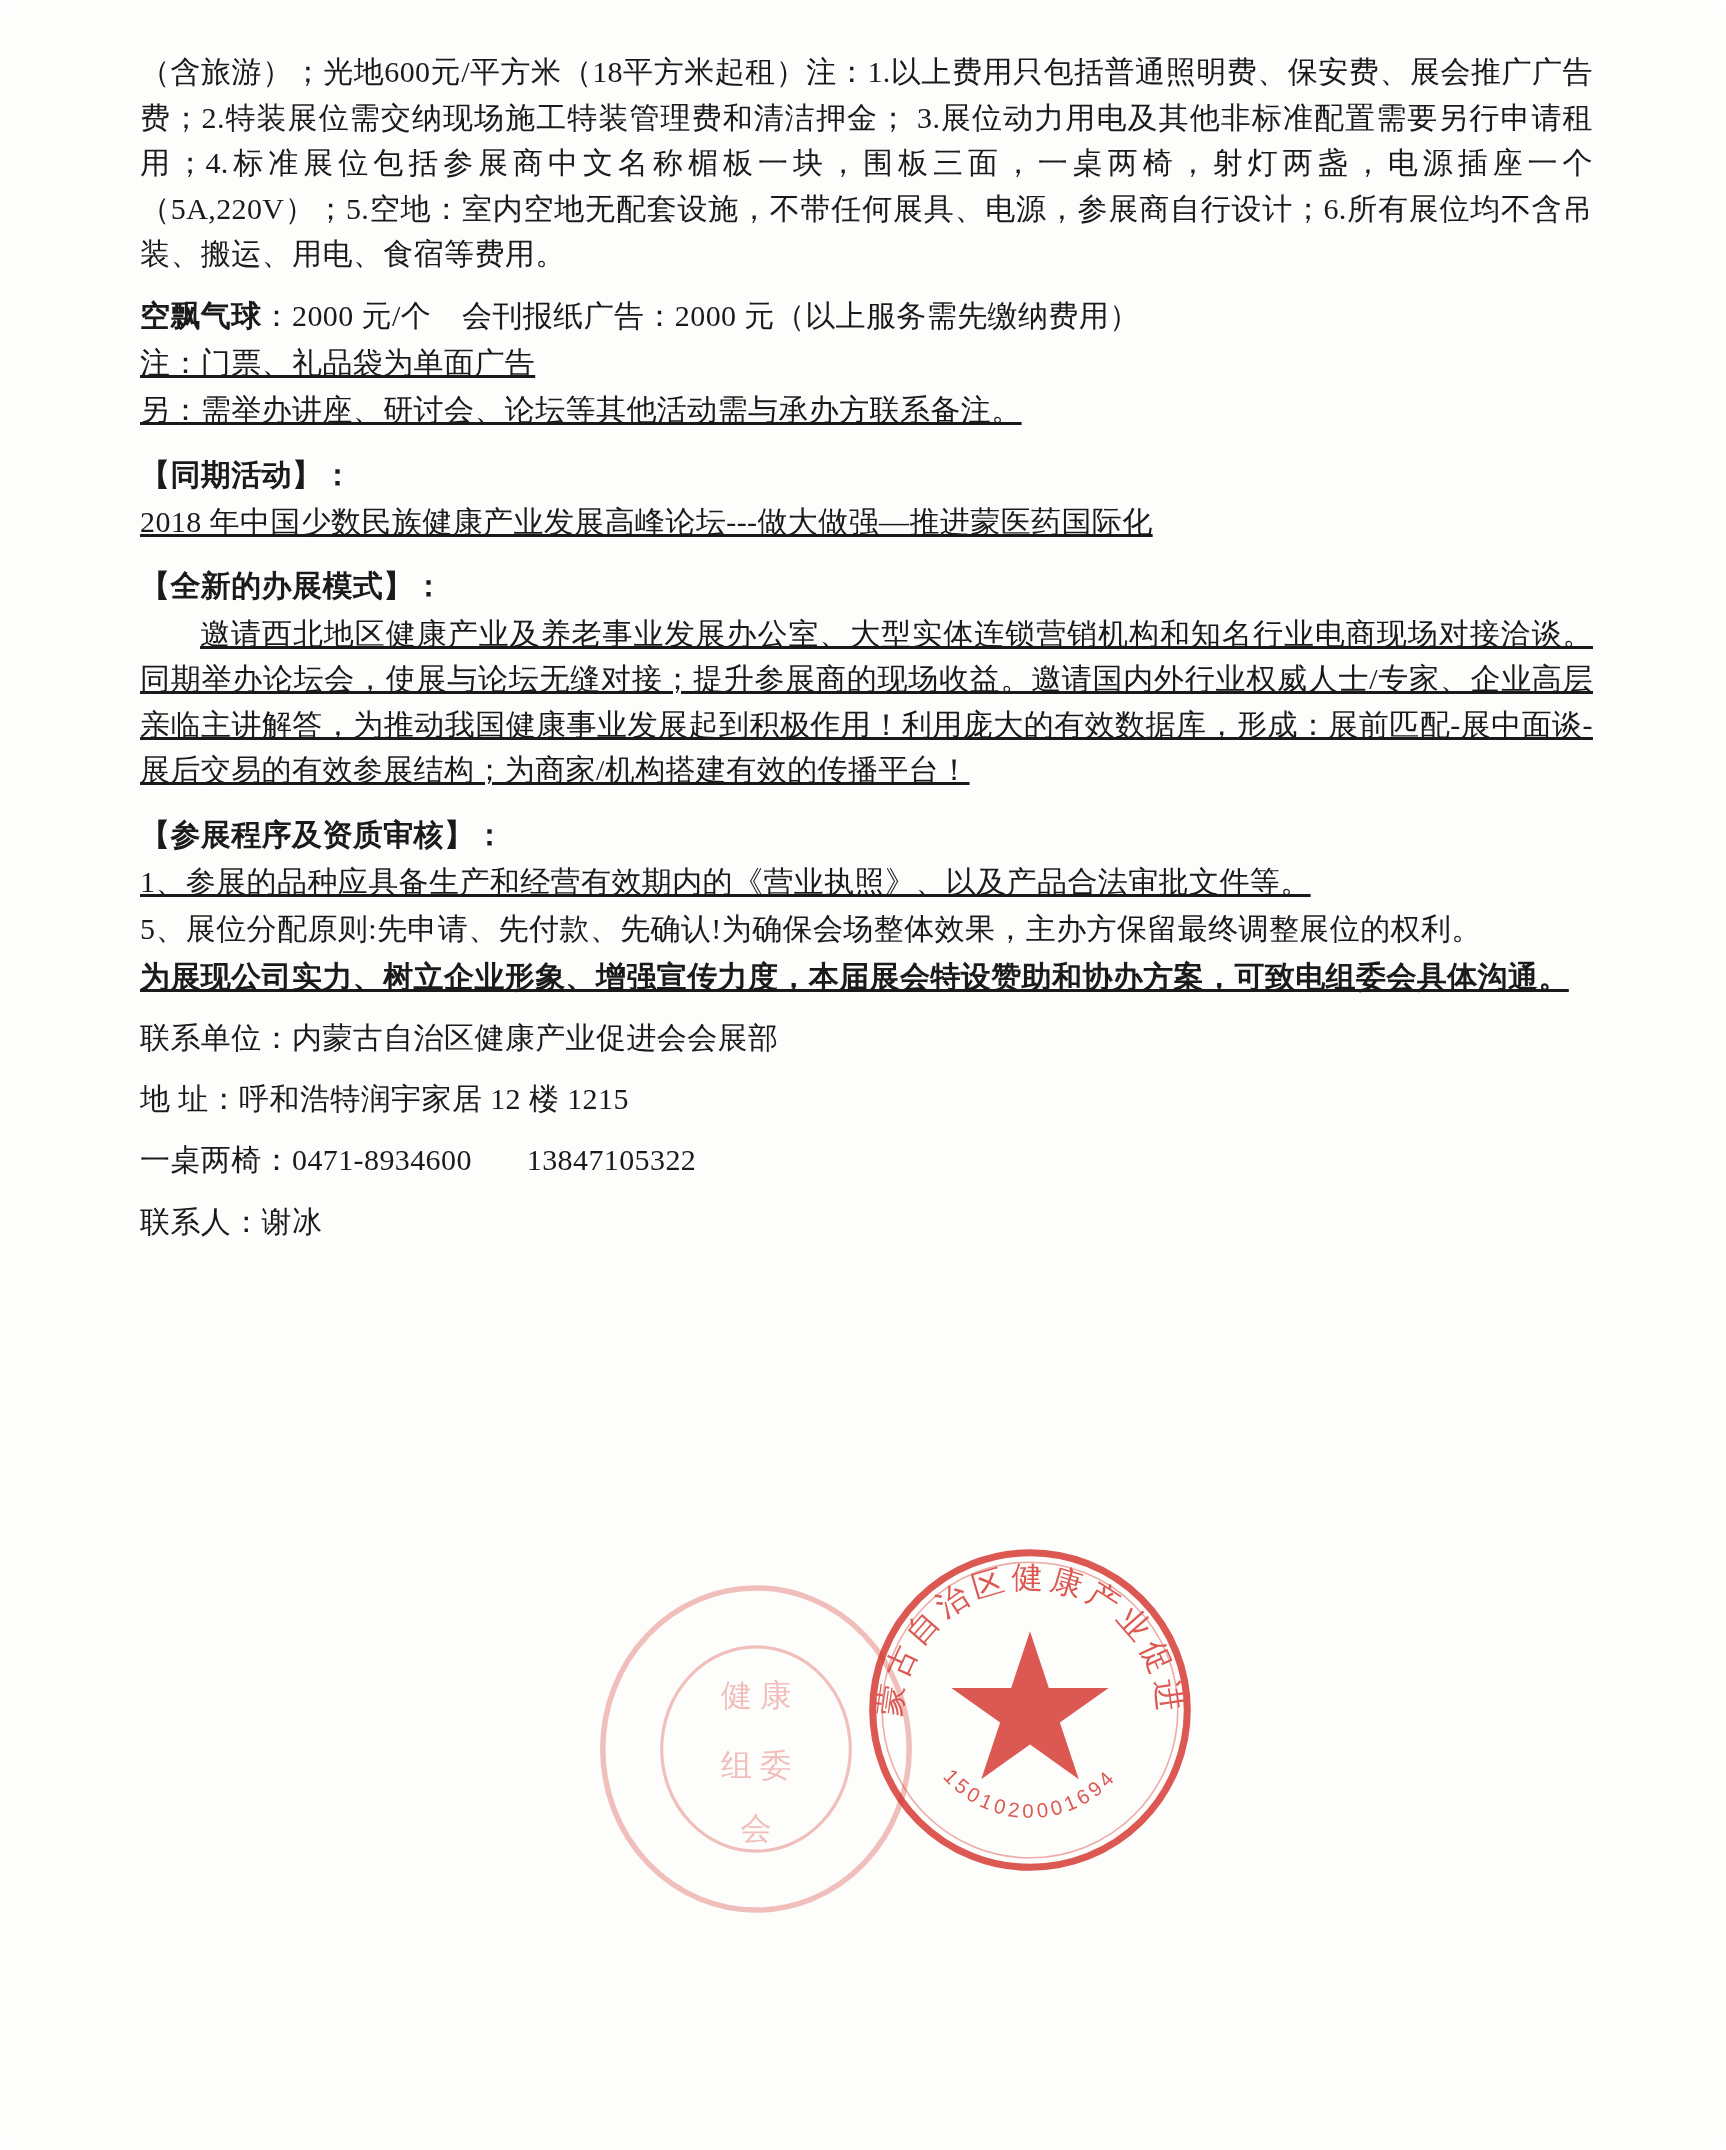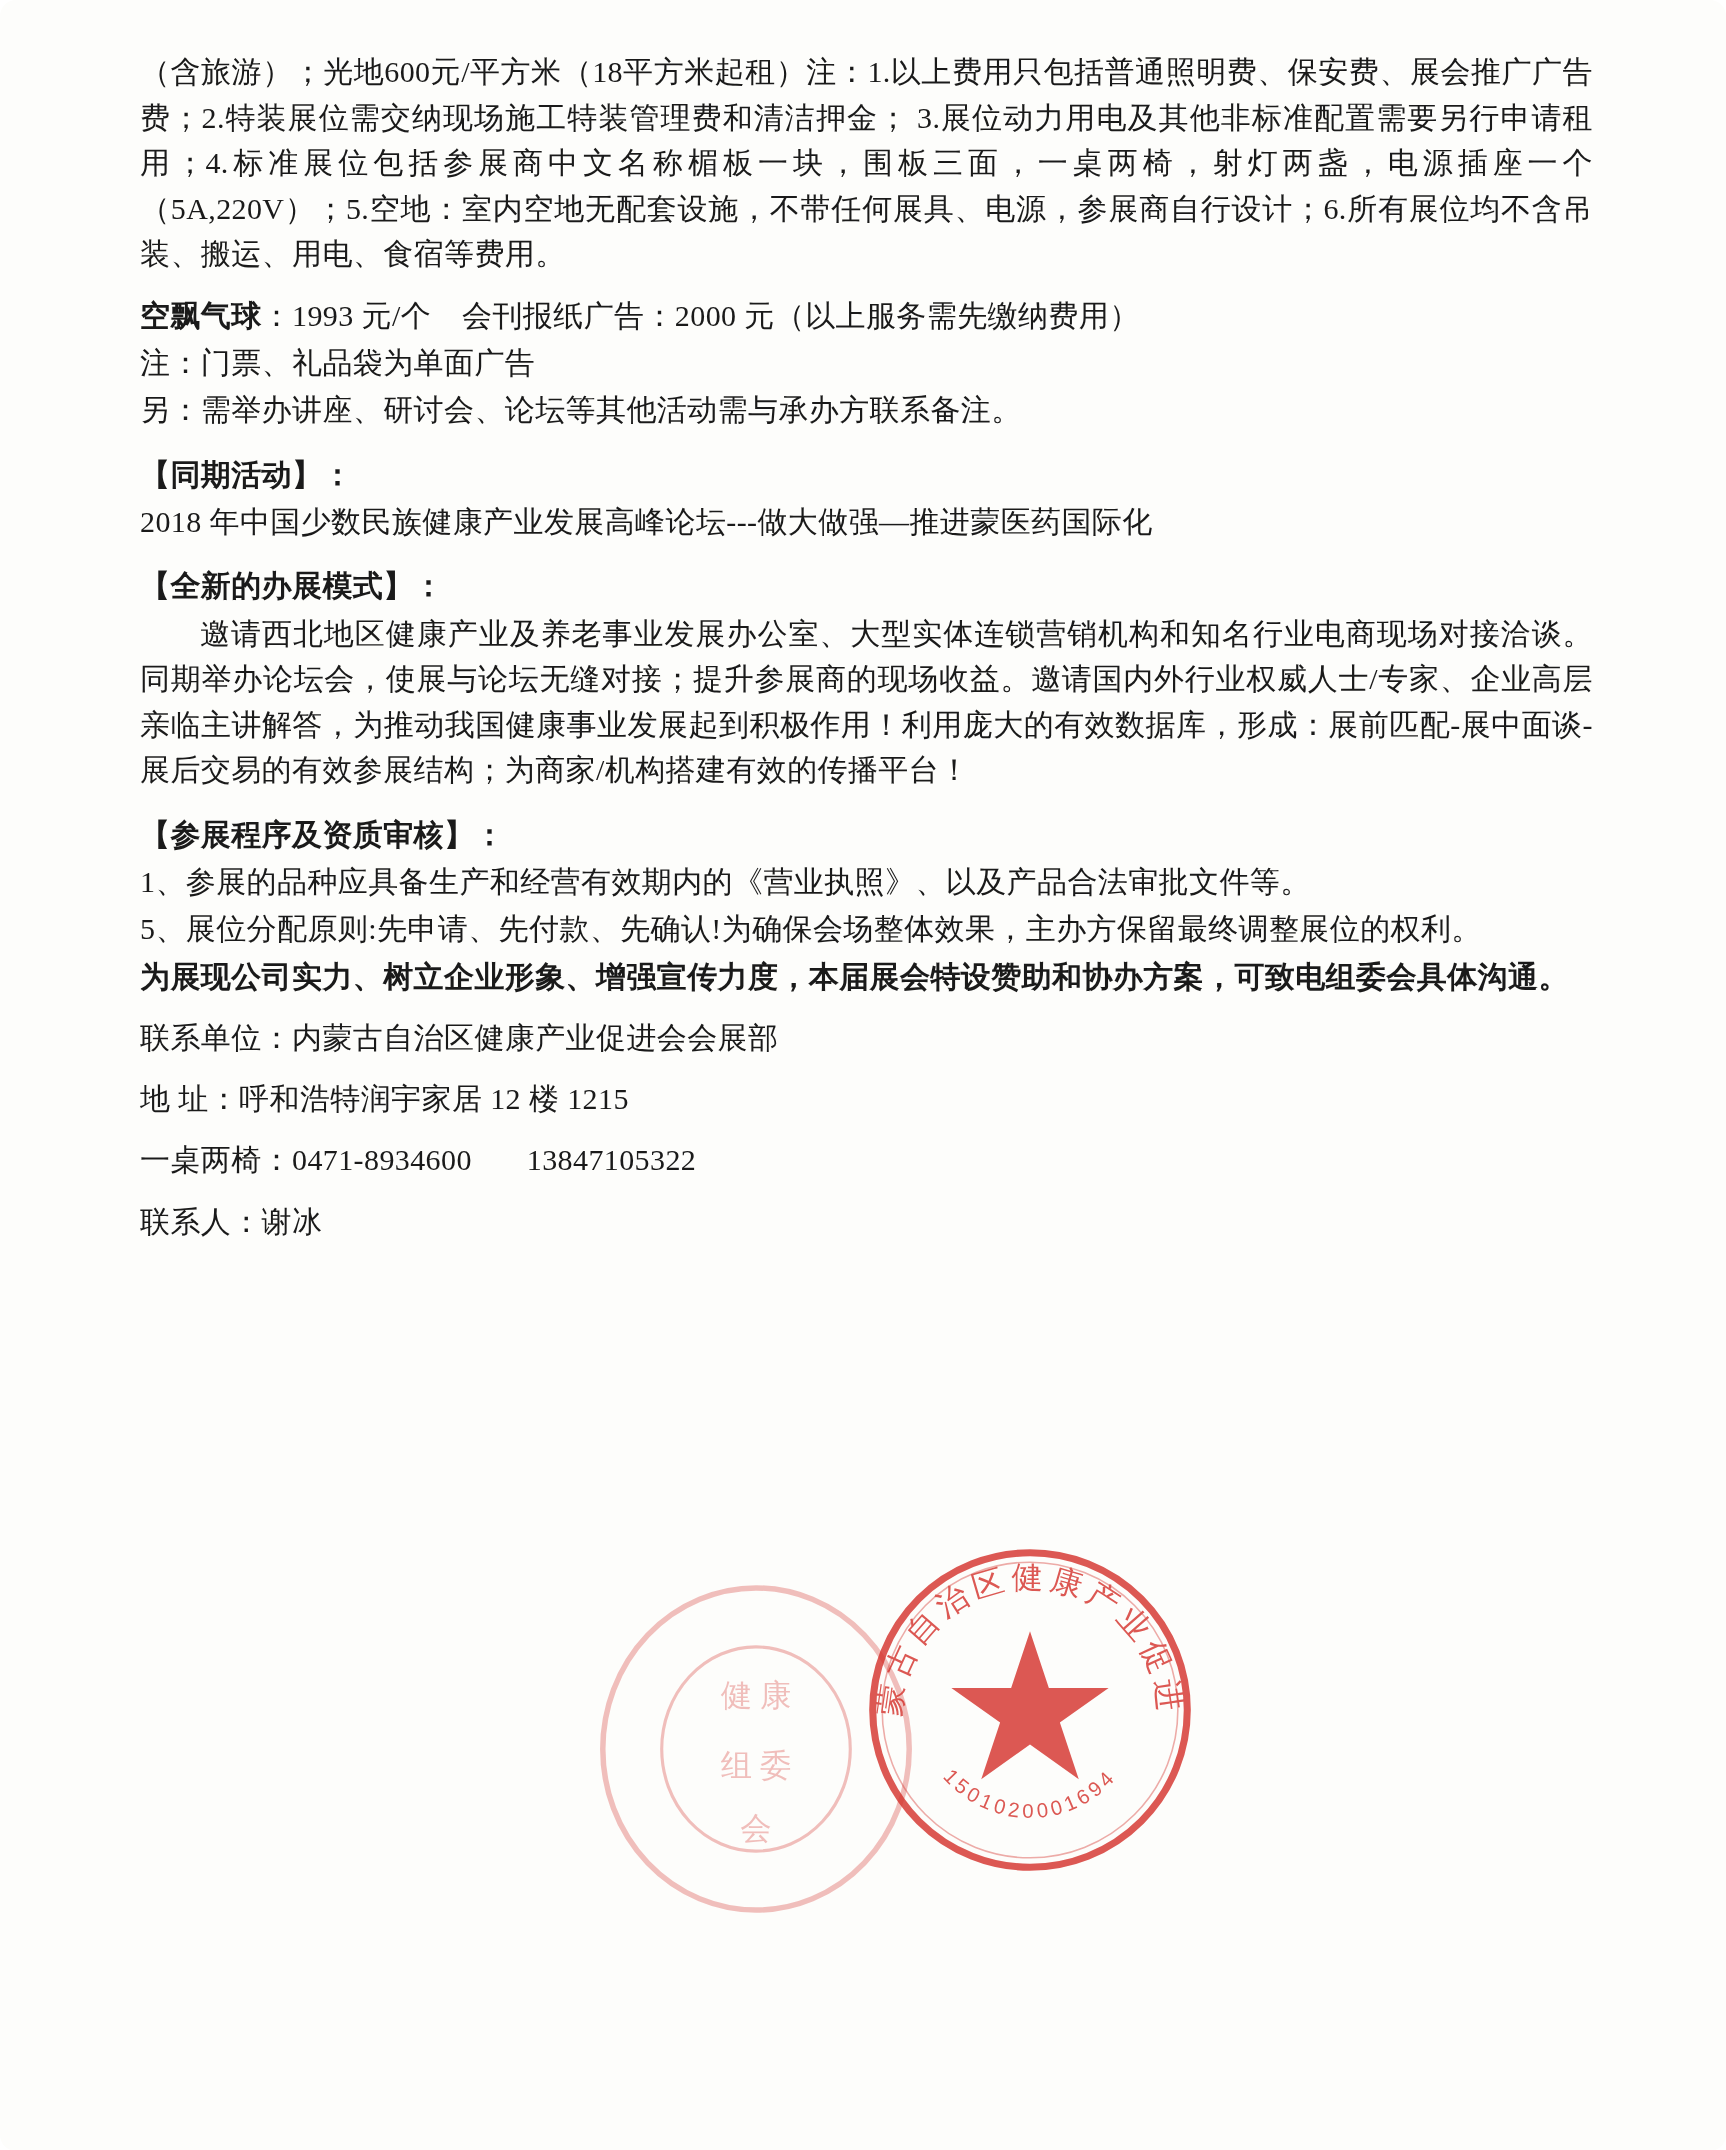--- a/index.html
+++ b/index.html
@@ -40,21 +40,21 @@
   .para-justify {
     text-align: justify;
     text-justify: inter-ideograph;
   }
   .bold {
     font-weight: bold;
   }
   .indent {
     text-indent: 60px;
   }
-  .gap-sm { margin-top: 0; }
+  .gap-sm { margin-top: 0; text-decoration: underline; }
   .gap-md { margin-top: 19px; }
   .spaced-line {
     margin-top: 15.7px;
   }
   .wide-gap {
     display: inline-block;
     width: 55px;
   }
   .wide-gap-sm {
     display: inline-block;
@@ -86,21 +86,21 @@
 </head>
 <body>
 
 <div class="page">
 
   <div class="content">
 
     <p class="para-justify">（含旅游）；光地600元/平方米（18平方米起租）注：1.以上费用只包括普通照明费、保安费、展会推广广告费；2.特装展位需交纳现场施工特装管理费和清洁押金； 3.展位动力用电及其他非标准配置需要另行申请租用；4.标准展位包括参展商中文名称楣板一块，围板三面，一桌两椅，射灯两盏，电源插座一个（5A,220V）；5.空地：室内空地无配套设施，不带任何展具、电源，参展商自行设计；6.所有展位均不含吊装、搬运、用电、食宿等费用。</p>
 
 
-    <p class="spaced-line"><span class="bold">空飘气球</span><span>：1993 元/个</span><span class="wide-gap-sm"></span><span>会刊报纸广告：2000 元（以上服务需先缴纳费用）</span></p>
+    <p class="spaced-line"><span class="bold">空飘气球</span><span>：2000 元/个</span><span class="wide-gap-sm"></span><span>会刊报纸广告：2000 元（以上服务需先缴纳费用）</span></p>
 
     <p class="gap-sm">注：门票、礼品袋为单面广告</p>
 
     <p class="gap-sm">另：需举办讲座、研讨会、论坛等其他活动需与承办方联系备注。</p>
 
     <p class="bold gap-md">【同期活动】：</p>
     <p class="gap-sm">2018 年中国少数民族健康产业发展高峰论坛---做大做强—推进蒙医药国际化</p>
 
     <p class="bold gap-md">【全新的办展模式】：</p>
     <p class="para-justify indent gap-sm">邀请西北地区健康产业及养老事业发展办公室、大型实体连锁营销机构和知名行业电商现场对接洽谈。同期举办论坛会，使展与论坛无缝对接；提升参展商的现场收益。邀请国内外行业权威人士/专家、企业高层亲临主讲解答，为推动我国健康事业发展起到积极作用！利用庞大的有效数据库，形成：展前匹配-展中面谈-展后交易的有效参展结构；为商家/机构搭建有效的传播平台！</p>

